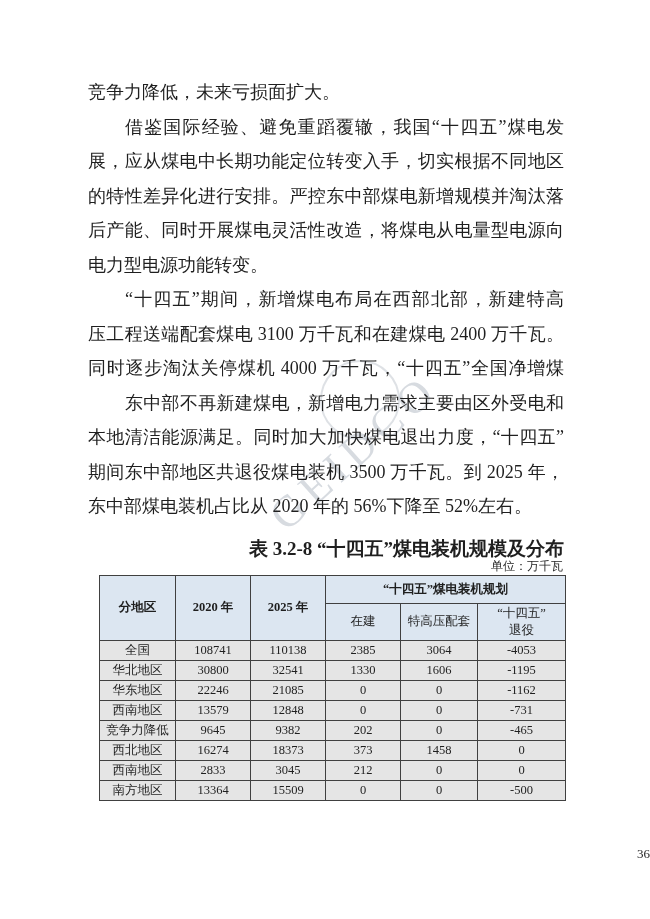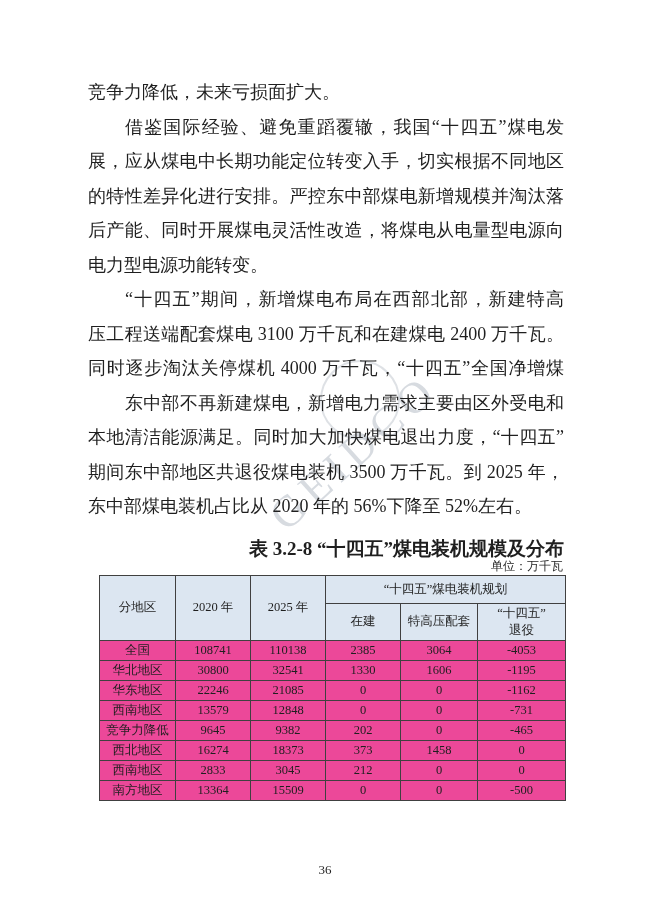--- a/index.html
+++ b/index.html
@@ -61,28 +61,28 @@
     font-size: 12.5px;
     table-layout: fixed;
   }
   th, td {
     border: 1px solid var(--table-border, #404040);
     text-align: center; vertical-align: middle;
     font-weight: normal;
     padding: 0 2px;
   }
   thead th { background: var(--header-bg, #dce6f1); }
-  tr.group-row th { height: 28px; }
+  tr.group-row th { height: 28px; font-weight: bold; }
   tr.sub-row th { height: 37px; }
-  tbody td { height: 20px; background: #ec4899; }
+  tbody td { height: 20px; background: #e5e5e5; }
   .two-line span { display: block; line-height: 17px; }
   
   .page-number {
     position: absolute; left: 0; right: 0; top: 846px;
-    text-align: center; font-size: 13px; z-index: 1; margin-top: 16px;
+    text-align: right; font-size: 13px; z-index: 1;
   }
 </style>
 </head>
 <body>
 
 <div class="page">
 
   <div class="watermark">
     <div class="wm-circle"></div>
     <div class="wm-text">GEIDCO</div>

